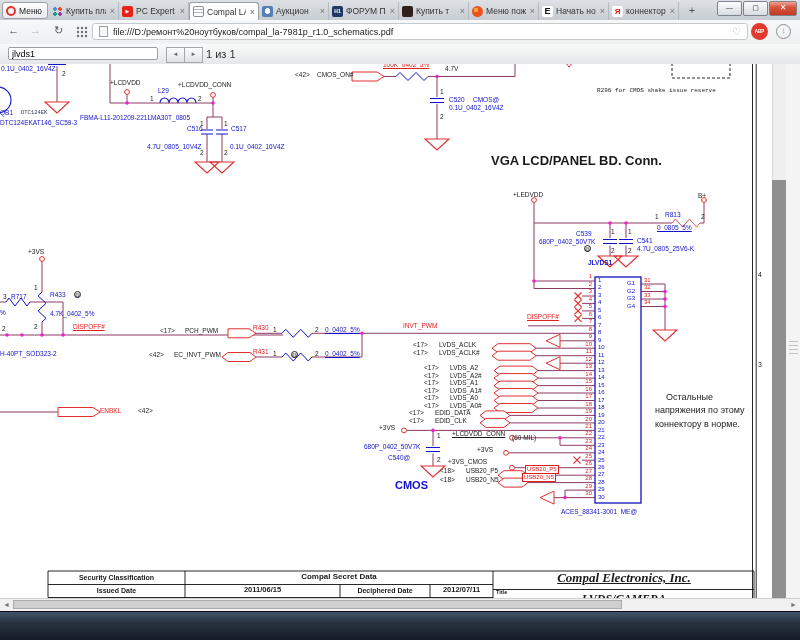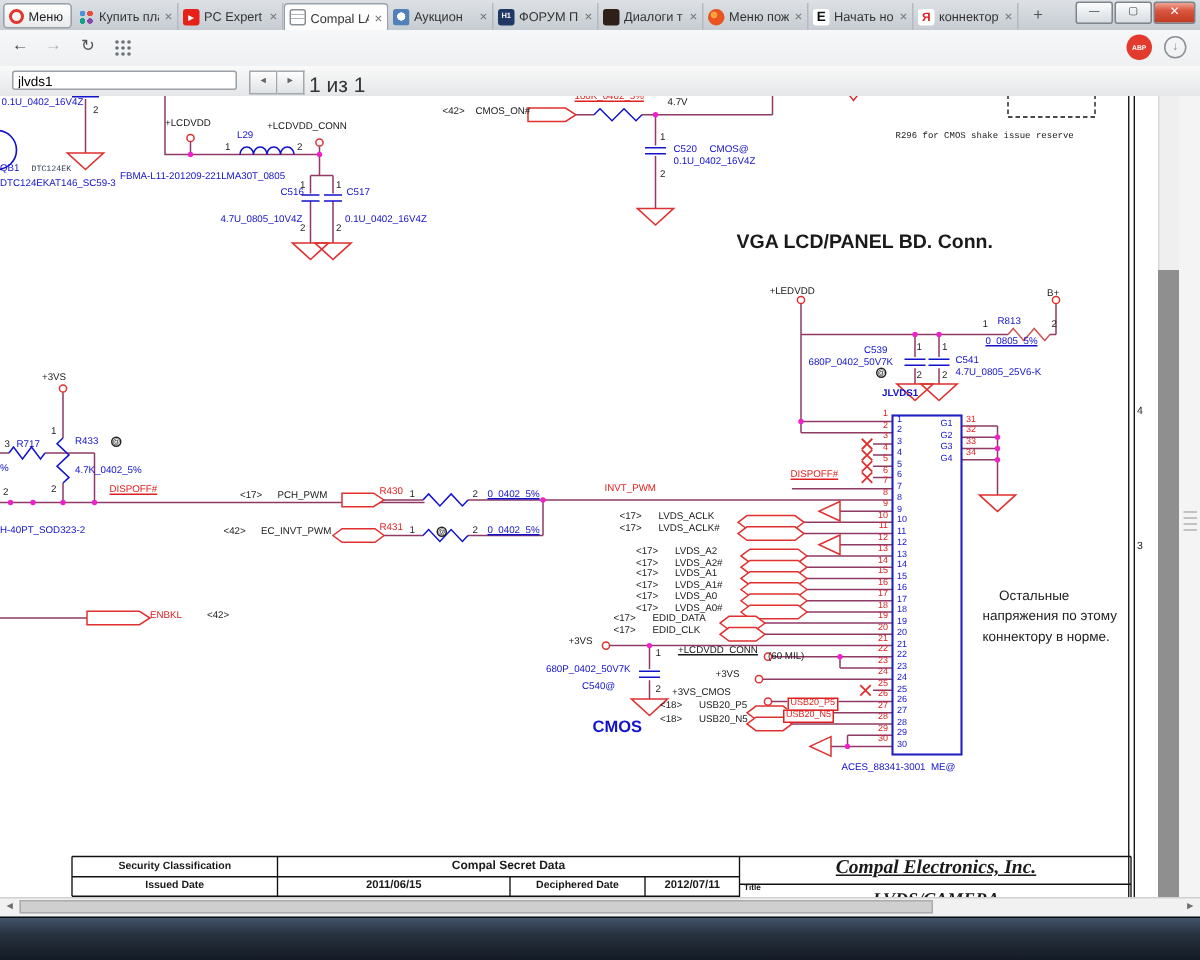--- a/index.html
+++ b/index.html
@@ -36,21 +36,21 @@
   .urltext{font-size:9px;color:#222;white-space:nowrap;overflow:hidden;flex:1;}
   .heart{position:absolute;right:6px;font-size:10px;color:#98a0a7;}
   .abp{position:absolute;left:751px;top:3px;width:17px;height:17px;border-radius:50%;background:#e23b2e;color:#fff;font-size:4.5px;font-weight:bold;text-align:center;line-height:17px;}
   .dlbtn{position:absolute;left:776px;top:4px;width:15px;height:15px;border:1.3px solid #8a9096;border-radius:50%;box-sizing:border-box;color:#8a9096;font-size:8px;text-align:center;line-height:12px;}
   
   .findbar{position:absolute;left:0;top:44px;width:800px;height:20px;background:linear-gradient(#fafafa,#e4e6e8);border-bottom:1px solid #9aa0a6;}
   .findinput{position:absolute;left:8px;top:3px;width:150px;height:13px;background:#fff;border:1px solid #9aa0a6;border-radius:2px;font-size:9px;font-family:"Liberation Sans",sans-serif;padding:0 3px;box-sizing:border-box;}
   .findbtns{position:absolute;left:166px;top:3px;display:flex;}
   .fbtn{width:17px;height:14px;border:1px solid #a3a8ad;background:linear-gradient(#fdfdfd,#dfe2e5);font-size:6px;color:#666;text-align:center;line-height:13px;}
   .fbtn:last-child{border-left:none;}
-  .findcount{position:absolute;left:206px;top:4px;font-size:14px;color:#333;}
+  .findcount{position:absolute;left:206px;top:4px;font-size:11px;color:#333;}
   
   .content{position:absolute;left:0;top:64px;width:772px;height:534px;background:#fff;overflow:hidden;}
   #schem{position:absolute;left:0;top:-64px;width:772px;height:640px;}
   .lb{position:absolute;font-size:6.5px;color:#1a1a1a;white-space:pre;line-height:1.08;}
   .c-b{color:#1212cc;} .c-r{color:#e02020;} .c-ru{color:#e02020;text-decoration:underline;}
   .c-bu{color:#1212cc;text-decoration:underline;} .c-ku{text-decoration:underline;}
   .c-n{color:#333a55;font-family:"Liberation Mono",monospace;font-size:5.5px;}
   .c-m{font-family:"Liberation Mono",monospace;color:#222;}
   .c-serif{font-family:"Liberation Serif",serif;}
   .c-note{color:#222;}
@@ -98,21 +98,21 @@
           <span class="tlabel">Аукцион</span>
           <span class="tclose">×</span>
         </div>
         <div class="tab" style="left: 329px;">
           <span class="ticon forum-h1">H1</span>
           <span class="tlabel">ФОРУМ ПО</span>
           <span class="tclose">×</span>
         </div>
         <div class="tab" style="left: 399px;">
           <span class="ticon auction-dark"></span>
-          <span class="tlabel">Диалоги т</span>
+          <span class="tlabel">Купить т</span>
           <span class="tclose">×</span>
         </div>
         <div class="tab" style="left: 469px;">
           <span class="ticon ubuntu-orange"></span>
           <span class="tlabel">Меню пож</span>
           <span class="tclose">×</span>
         </div>
         <div class="tab" style="left: 539px;">
           <span class="ticon e-letter">E</span>
           <span class="tlabel">Начать нов</span>
@@ -143,20 +143,25 @@
           <circle cx="6" cy="2" r="1.2"></circle>
           <circle cx="10" cy="2" r="1.2"></circle>
           <circle cx="2" cy="6" r="1.2"></circle>
           <circle cx="6" cy="6" r="1.2"></circle>
           <circle cx="10" cy="6" r="1.2"></circle>
           <circle cx="2" cy="10" r="1.2"></circle>
           <circle cx="6" cy="10" r="1.2"></circle>
           <circle cx="10" cy="10" r="1.2"></circle>
         </g>
     </svg>
+    <div class="urlfield">
+      <span class="pageic"></span>
+      <span class="urltext">file:///D:/ремонт%20ноутбуков/compal_la-7981p_r1.0_schematics.pdf</span>
+      <span class="heart">♡</span>
+    </div>
     <div class="abp">ABP</div>
     <div class="dlbtn">↓</div>
   </div>
 
   <div class="findbar">
     <input class="findinput" value="jlvds1" style="">
     <div class="findbtns">
       <div class="fbtn">◄</div>
       <div class="fbtn">►</div>
     </div>

